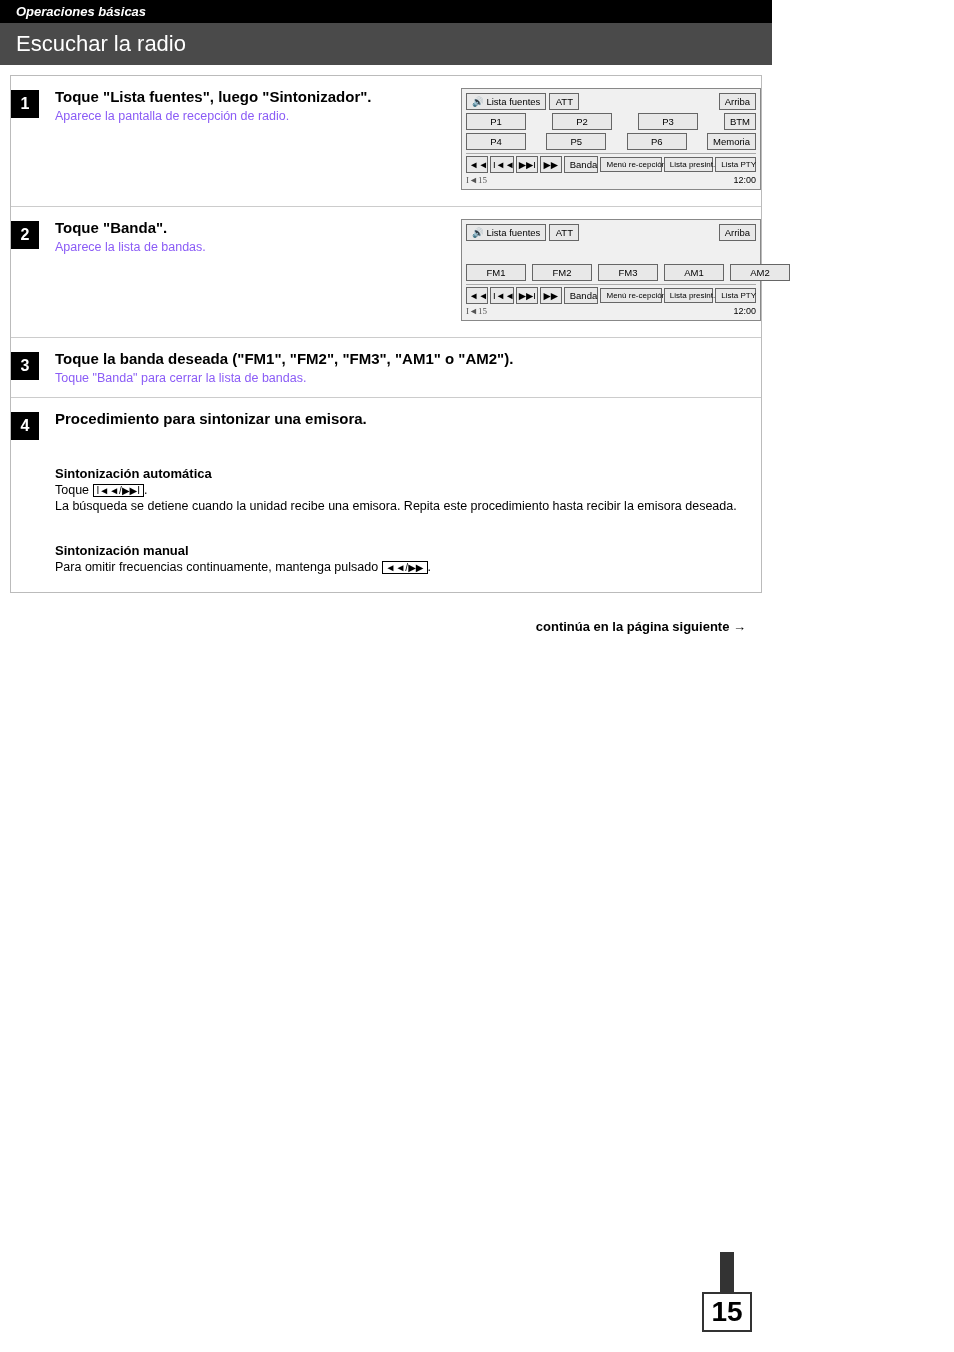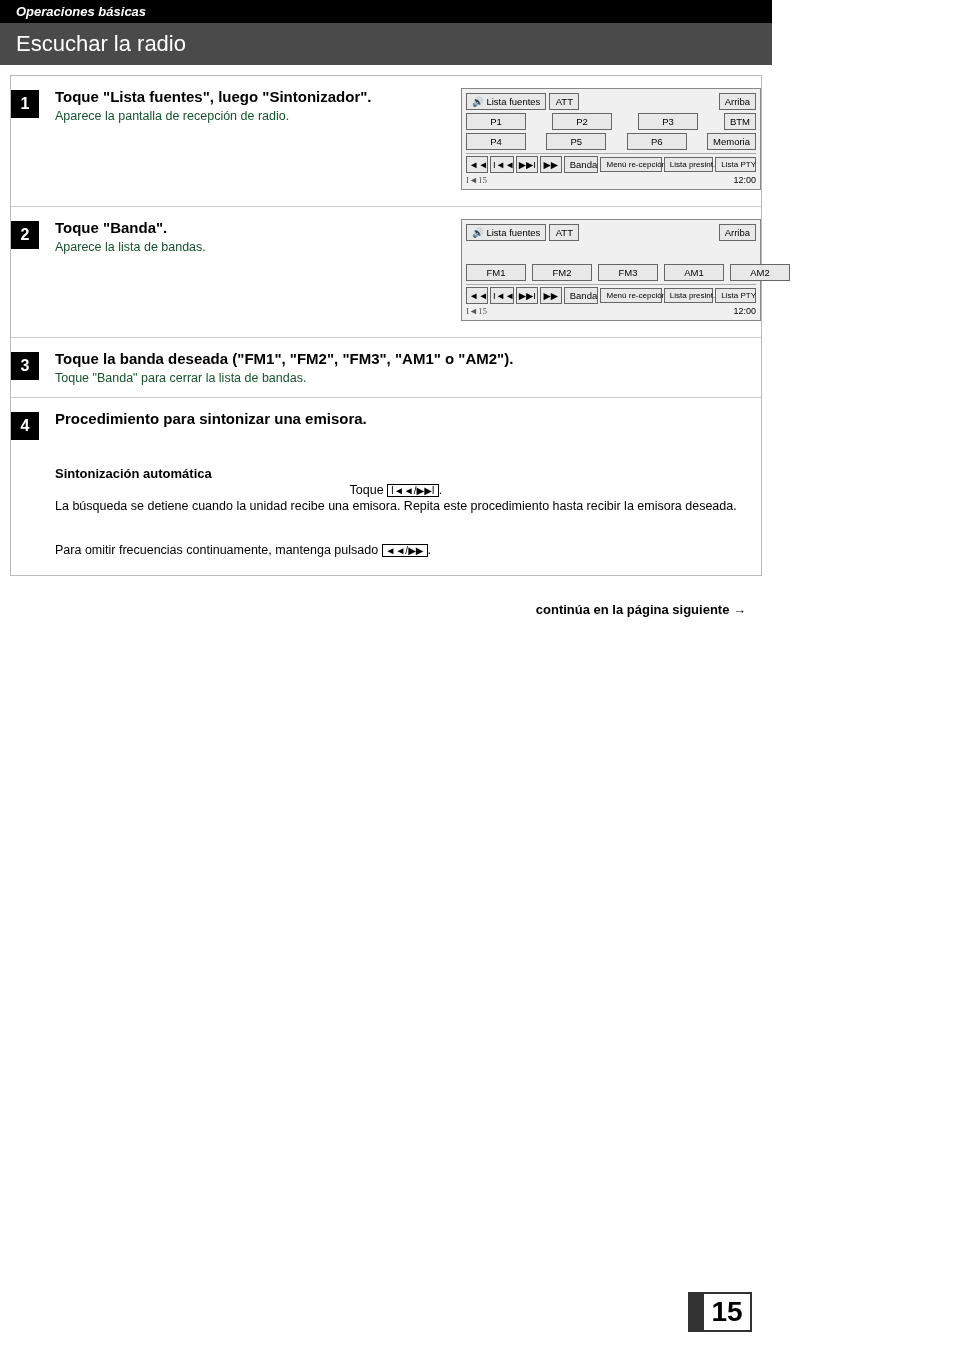--- a/index.html
+++ b/index.html
@@ -69,21 +69,21 @@
     }
 
     .step-title {
       font-weight: bold;
       font-size: 15px;
       margin-bottom: 4px;
     }
 
     .step-desc {
       font-size: 12.5px;
-      color: #14532d;
+      color: #8b5cf6;
     }
 
     
     .step-right {
       width: 300px;
       flex-shrink: 0;
     }
 
     
     .ui-screen {
@@ -158,40 +158,40 @@
 
     .sub-title {
       font-weight: bold;
       font-size: 13px;
       margin-bottom: 2px;
     }
 
     .sub-text {
       font-size: 12.5px;
       margin-bottom: 2px;
-      text-align: center;
     }
 
     .inline-btn {
       display: inline-block;
       border: 1px solid #000;
       padding: 0px 3px;
       font-size: 10px;
       vertical-align: middle;
       background: #fff;
     }
 
     
     .page-number-area {
       position: absolute;
       bottom: 20px;
       right: 20px;
       display: flex;
       align-items: center;
       gap: 0;
+      flex-direction: column;
     }
 
     .page-number-black {
       background: #333;
       width: 14px;
       height: 40px;
     }
 
     .page-number-white {
       background: #fff;
@@ -351,20 +351,21 @@
         <div class="sub-title">Sintonización automática</div>
         <div class="sub-text">
           Toque <span class="inline-btn">I◄◄/▶▶I</span>.
         </div>
         <div class="sub-text">
           La búsqueda se detiene cuando la unidad recibe una emisora. Repita este procedimiento hasta recibir la emisora deseada.
         </div>
       </div>
 
       <div class="sub-section" style="margin-top: 12px;">
+        <div class="sub-title">Sintonización manual</div>
         <div class="sub-text">
           Para omitir frecuencias continuamente, mantenga pulsado <span class="inline-btn">◄◄/▶▶</span>.
         </div>
       </div>
     </div>
 
   </div>
 
   <div class="continue-text">
     <span>continúa en la página siguiente →</span>

